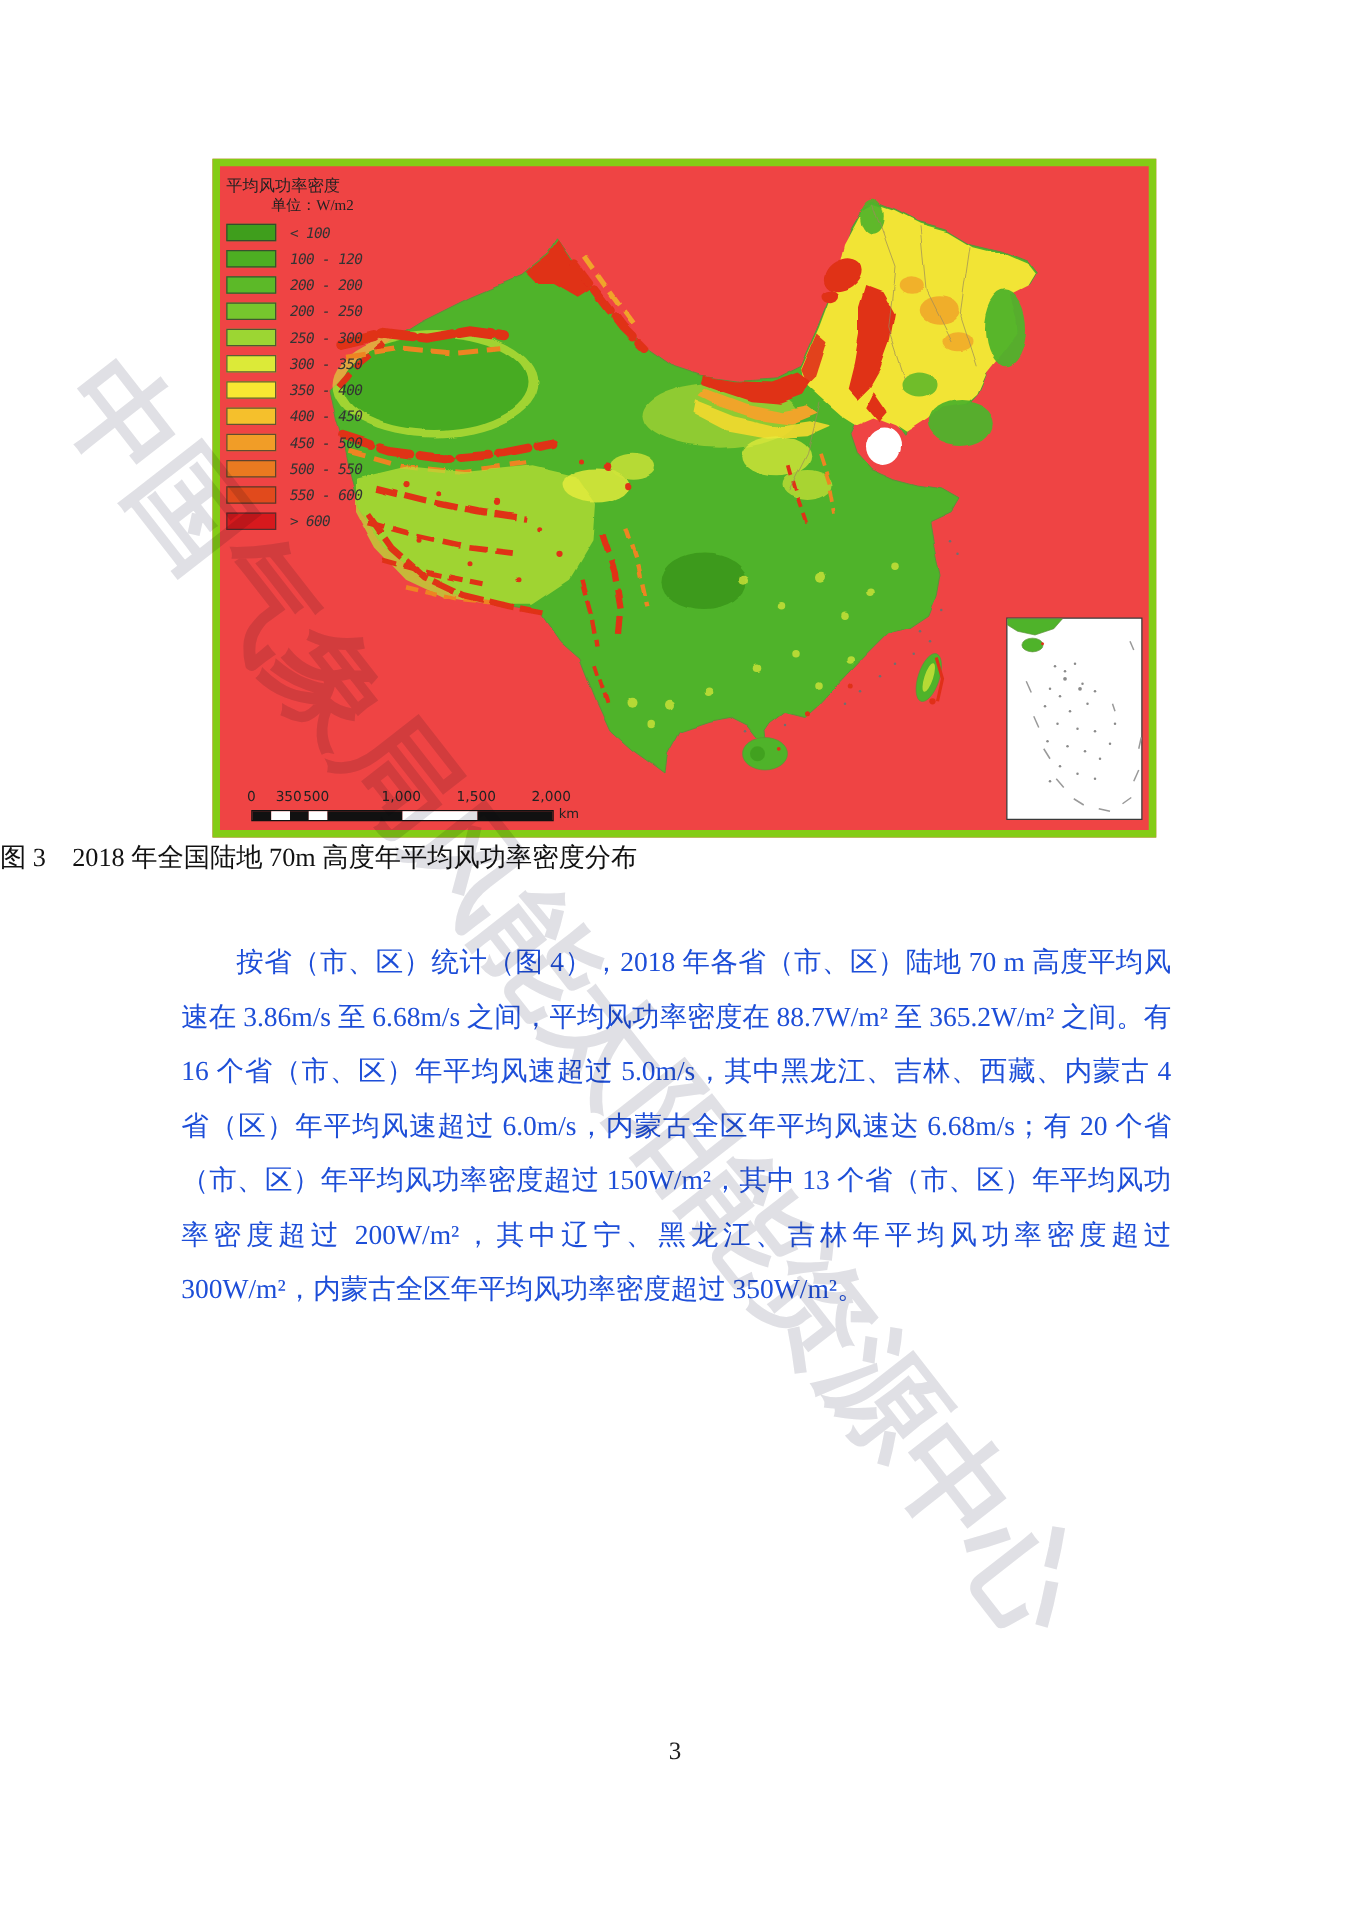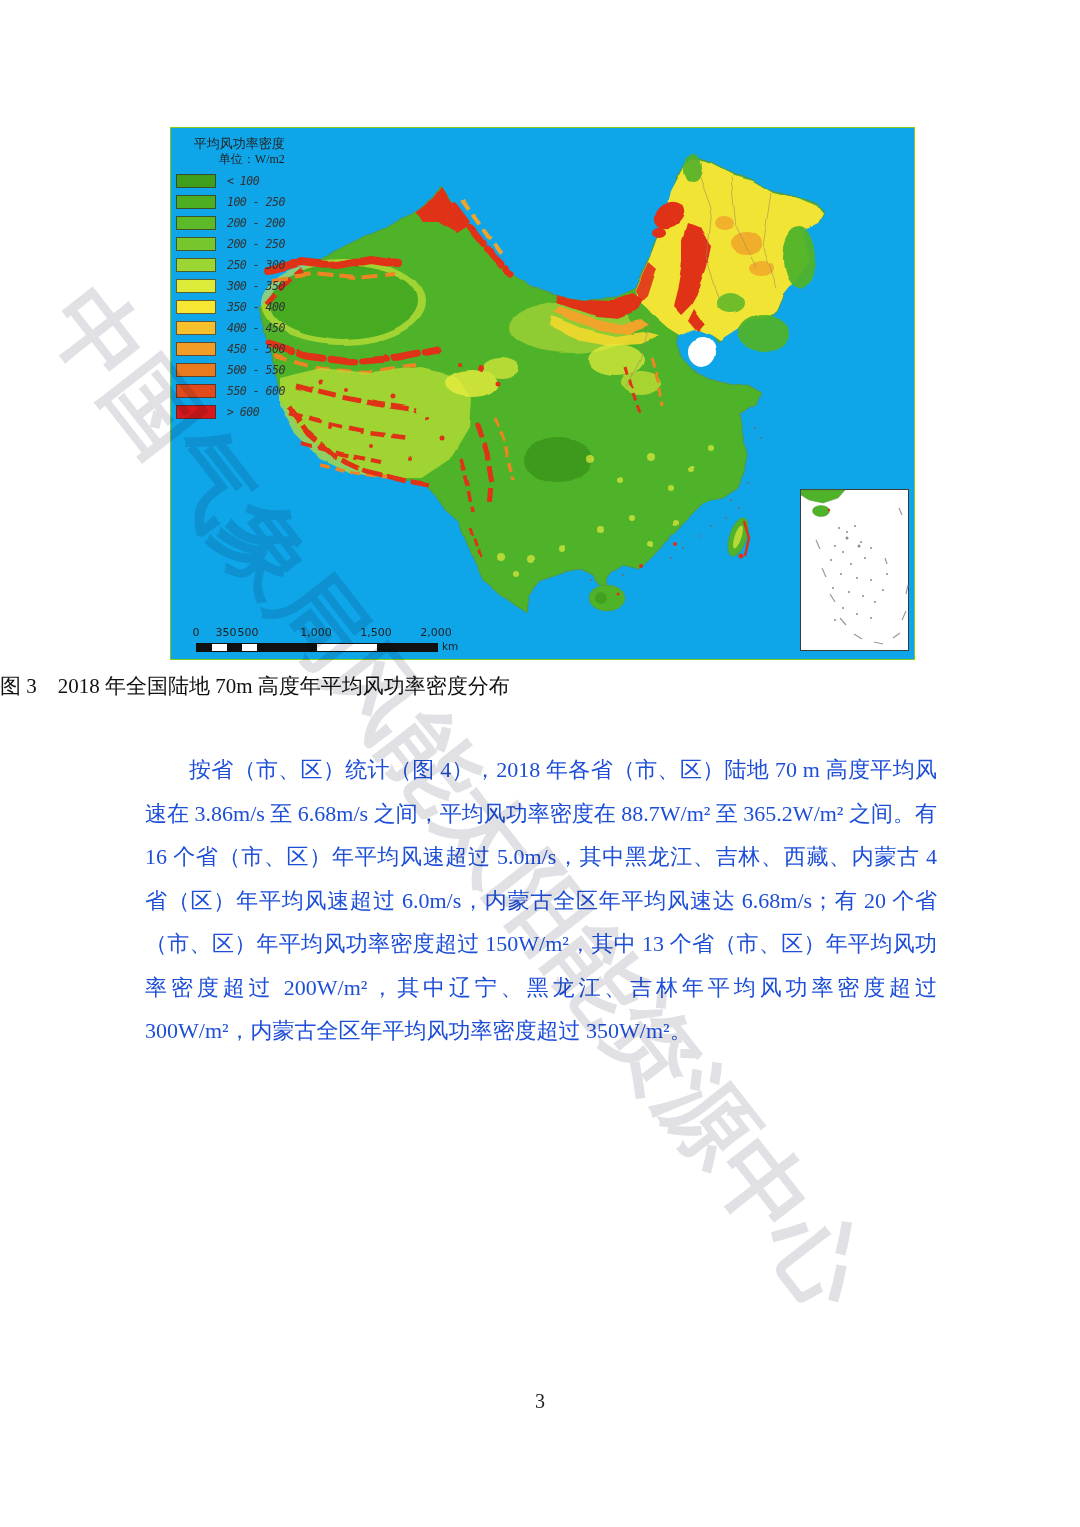--- a/index.html
+++ b/index.html
@@ -7,27 +7,27 @@
     width:1080px;height:1527px;position:relative;overflow:hidden;
     background:#ffffff;
     font-family:"Liberation Serif","DejaVu Serif",serif;
     color:#111;
   }
   .page{position:absolute;inset:0;}
 
   
   .figure{
     position:absolute;left:170px;top:127px;width:743px;height:531px;
-    border:1px solid #84cc16;background:#0ea5e9;z-index:1;text-align:right;
+    border:6px solid #84cc16;background:#ef4444;z-index:1;
   }
   .figure svg{position:absolute;left:0;top:0;}
 
   .legend{position:absolute;left:5px;top:8px;z-index:3;}
   .legend-title{font-size:13px;line-height:16px;color:#222;}
-  .legend-unit{font-size:12px;line-height:15px;color:#222;margin-bottom:3px;}
+  .legend-unit{font-size:12px;line-height:15px;color:#222;margin-bottom:3px;margin-left:36px;}
   .legend-row{display:flex;align-items:center;height:21px;font-style:italic;}
   .swatch{width:40px;height:14px;border:1px solid rgba(50,50,50,.75);box-sizing:border-box;margin-right:11px;}
   .legend-label{font-size:11.5px;color:#333;font-family:"DejaVu Sans Mono",monospace;letter-spacing:-0.5px;}
 
   .scalebar{position:absolute;left:25px;top:498px;width:300px;height:30px;z-index:3;
     font-family:"DejaVu Sans","Liberation Sans",sans-serif;}
   .sb-label{position:absolute;top:0;transform:translateX(-50%);font-size:11px;color:#222;}
   .sb-bar{position:absolute;left:0;top:17px;width:240px;height:7px;border:1px solid #111;display:flex;box-sizing:content-box;}
   .sb-seg{height:100%;}
   .sb-seg:nth-child(odd){background:#111;}
@@ -274,21 +274,21 @@
 
     <div class="legend">
       <div class="legend-title">平均风功率密度</div>
       <div class="legend-unit">单位：W/m2</div>
       <div class="legend-row">
           <span class="swatch" style="background-color: rgb(63, 158, 28);"></span>
           <span class="legend-label">&lt; 100</span>
         </div>
       <div class="legend-row">
           <span class="swatch" style="background-color: rgb(77, 174, 34);"></span>
-          <span class="legend-label">100 - 250</span>
+          <span class="legend-label">100 - 120</span>
         </div>
       <div class="legend-row">
           <span class="swatch" style="background-color: rgb(92, 185, 40);"></span>
           <span class="legend-label">200 - 200</span>
         </div>
       <div class="legend-row">
           <span class="swatch" style="background-color: rgb(118, 199, 45);"></span>
           <span class="legend-label">200 - 250</span>
         </div>
       <div class="legend-row">

